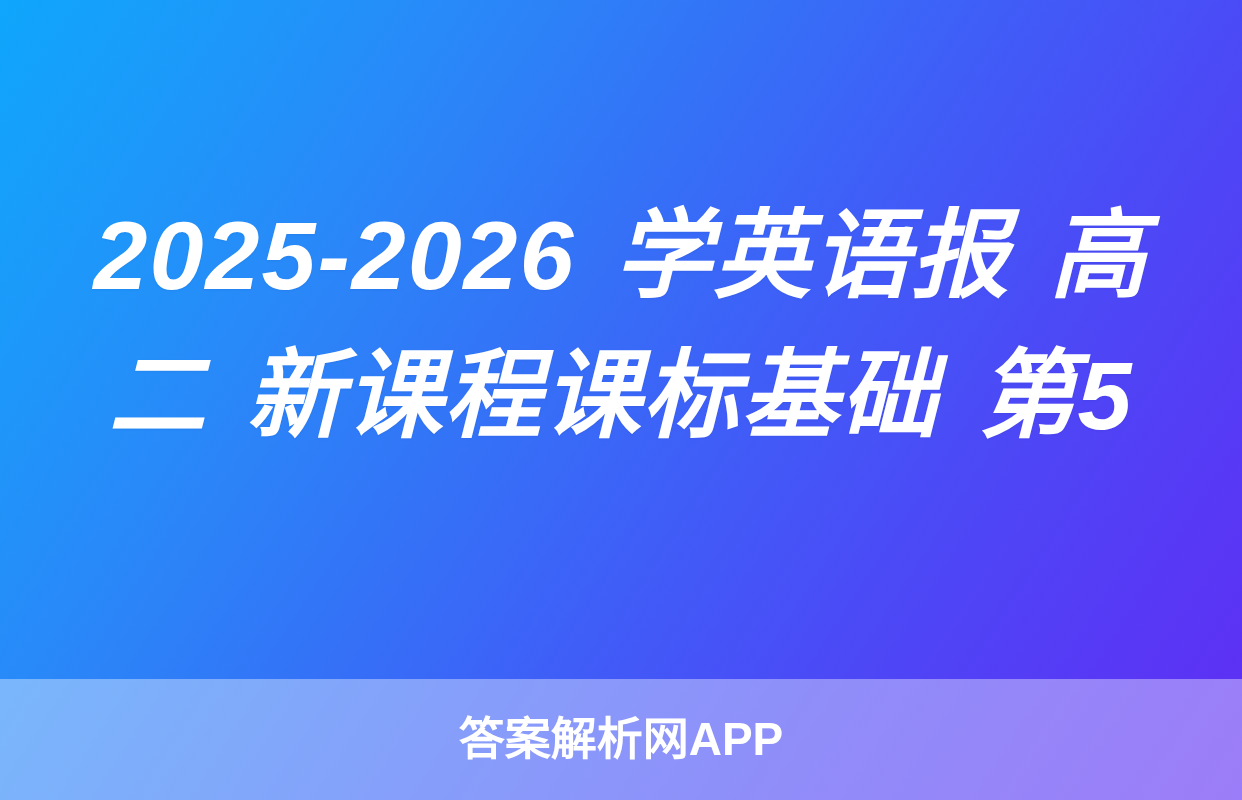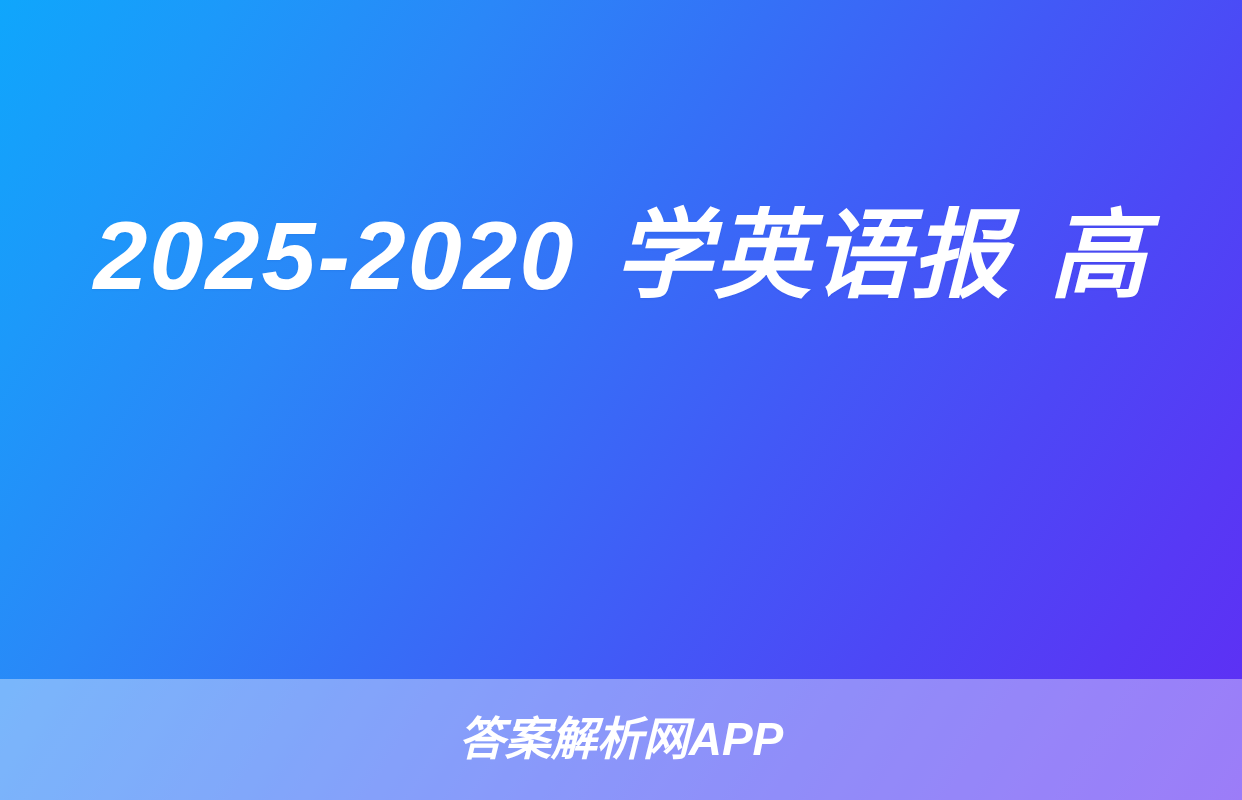--- a/index.html
+++ b/index.html
@@ -79,35 +79,35 @@
     align-items: center;
     justify-content: center;
   }
 
   .watermark-text {
     color: #FFFFFF;
     font-family: "Liberation Sans", "DejaVu Sans", sans-serif;
     font-size: 46px;
     line-height: 56px;
     font-weight: 700;
-    font-style: italic;
     letter-spacing: 0px;
     white-space: nowrap;
   }
 </style>
 </head>
 <body>
 
 <div id="card">
 
   <div class="bg-gradient"></div>
 
   <div class="bottom-band"></div>
 
   <div class="title-block">
-    <p class="title-text">2025-2020 学英语报 高</p>
+    <p class="title-text">2025-2026 学英语报 高</p>
+    <p class="title-text">二 新课程课标基础 第5</p>
   </div>
 
   <div class="watermark-row">
     <span class="watermark-text">答案解析网APP</span>
   </div>
 
 </div>
 
 </body></html>

